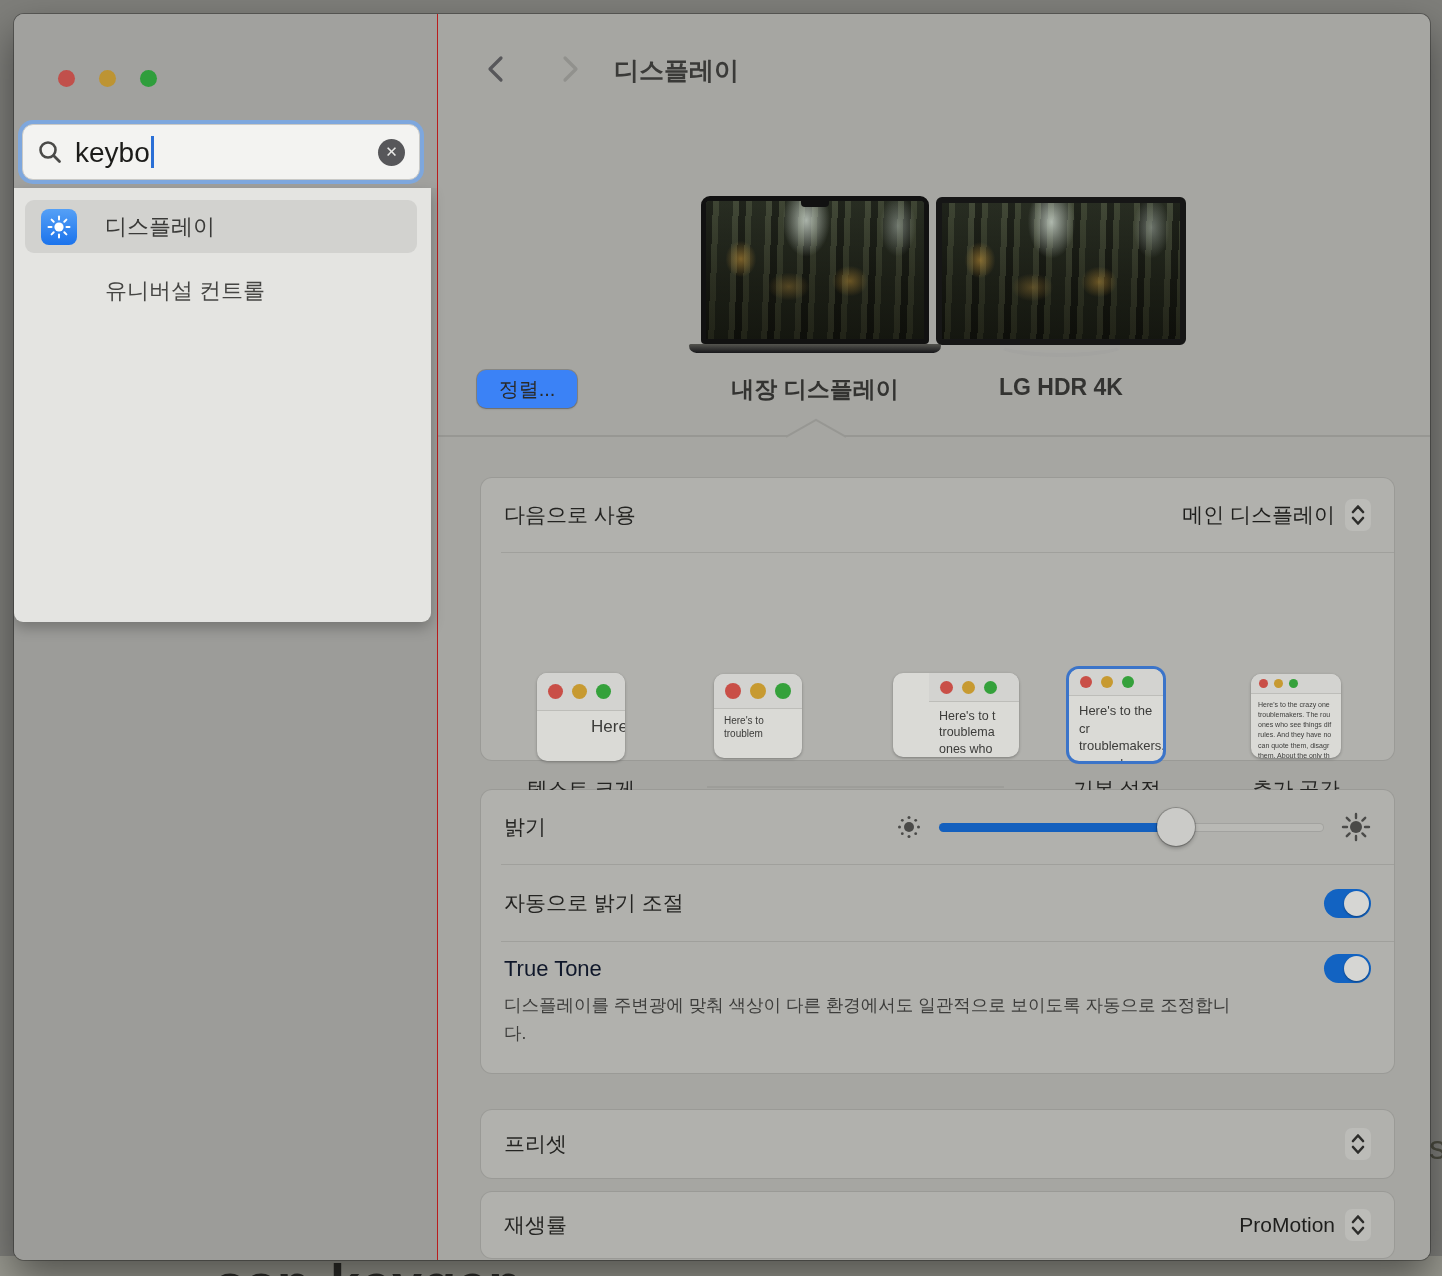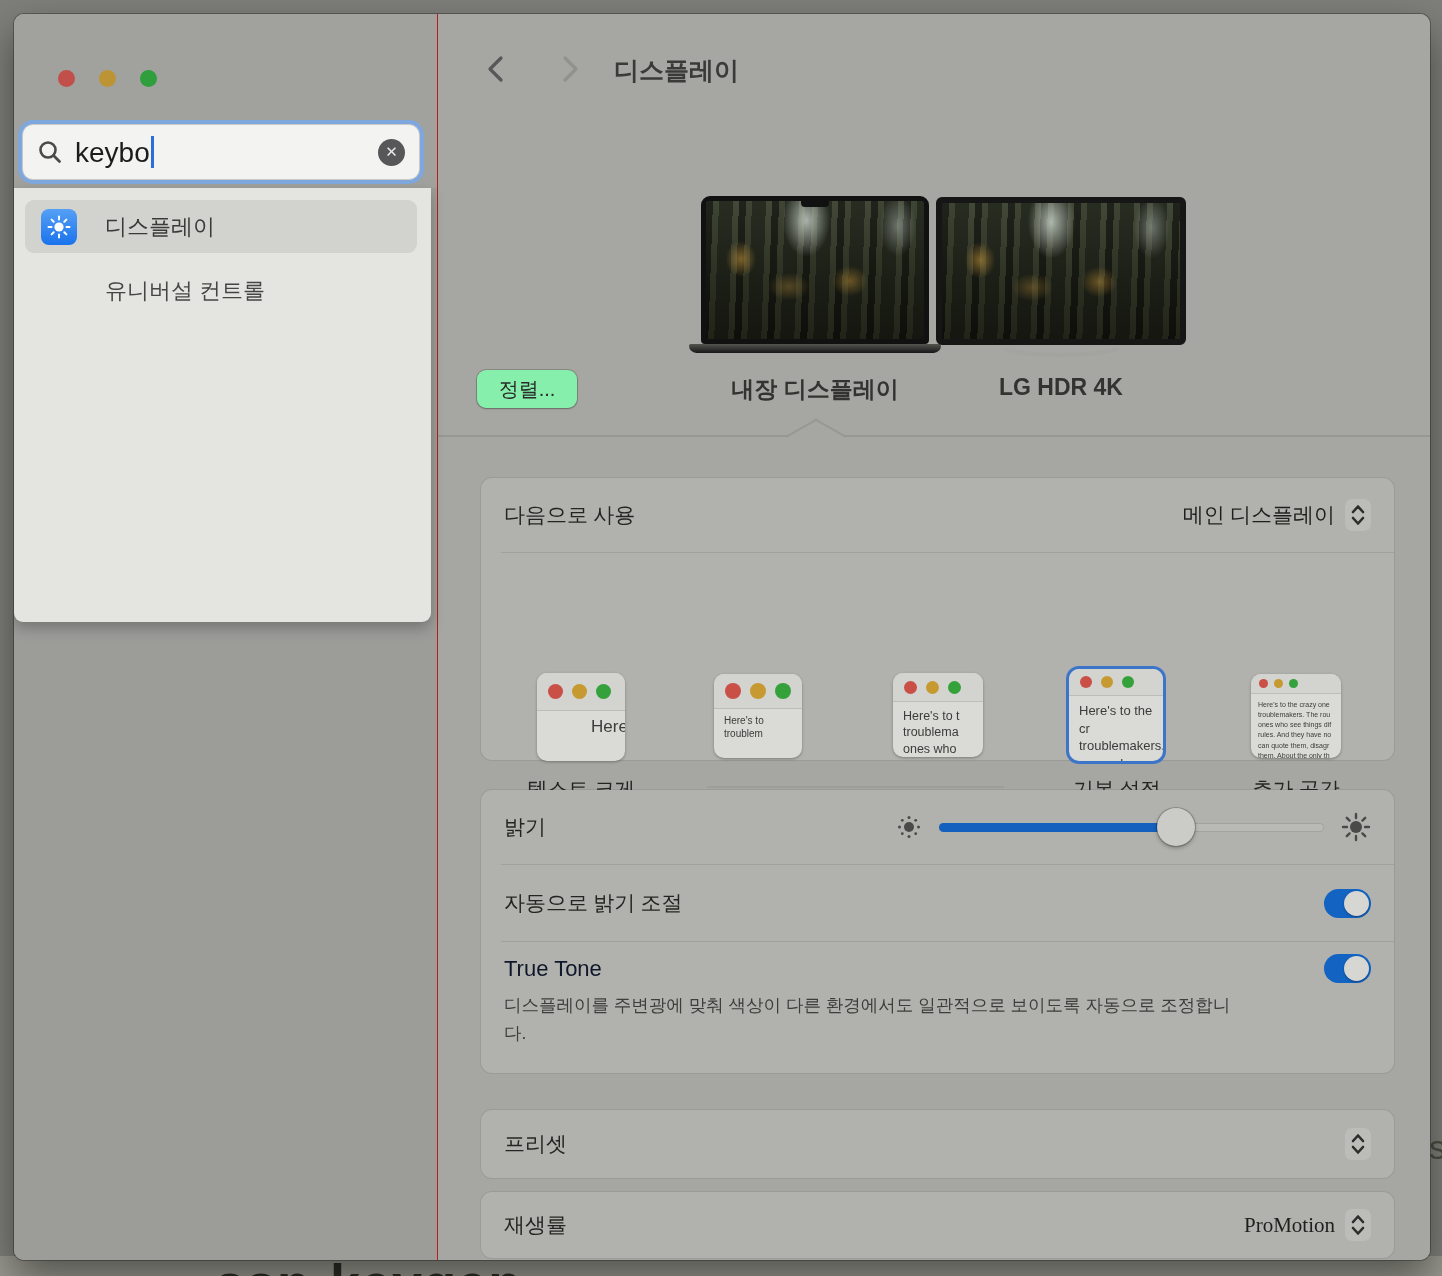--- a/index.html
+++ b/index.html
@@ -88,48 +88,48 @@
       radial-gradient(ellipse 26px 22px at 66% 58%, rgba(200,150,55,.45), transparent 70%),
       radial-gradient(ellipse 30px 20px at 38% 62%, rgba(190,145,60,.35), transparent 70%),
       repeating-linear-gradient(92deg, rgba(8,8,6,.55) 0 7px, rgba(70,72,50,.25) 7px 13px, rgba(20,22,16,.5) 13px 27px, rgba(95,95,70,.18) 27px 33px),
       linear-gradient(to bottom,#3c4434,#23271c 58%,#15170f);
   }
   .display-label{position:absolute;top:360px;font-size:23px;font-weight:bold;color:#333331;text-align:center;width:260px;}
   .label-builtin{left:247px;}
   .label-lg{left:493px;}
   .arrange-btn{
     position:absolute;left:39px;top:356px;width:100px;height:38px;border-radius:9px;
-    background:#86efac;box-shadow:0 0 0 1px rgba(0,0,0,.18), 0 1px 2px rgba(0,0,0,.22);
+    background:#3b82f6;box-shadow:0 0 0 1px rgba(0,0,0,.18), 0 1px 2px rgba(0,0,0,.22);
     font-size:20px;color:#2a2a28;display:flex;align-items:center;justify-content:center;
   }
   .main-divider{position:absolute;left:0;top:421px;width:100%;height:2px;background:#979793;}
   .caret-up{position:absolute;left:348px;top:404px;z-index:2;}
 
   
   .card{position:absolute;left:43px;width:913px;background:#b1b1ad;border-radius:11px;box-shadow:0 0 0 1px rgba(0,0,0,.07);}
-  .card-row{display:flex;align-items:center;justify-content:space-between;padding:0 23px;height:74px;font-family:Liberation Serif, serif;}
+  .card-row{display:flex;align-items:center;justify-content:space-between;padding:0 23px;height:74px;}
   .row-label{font-size:21px;color:#242422;}
   .row-value{font-size:21px;color:#1e1e1c;display:flex;align-items:center;gap:10px;}
   .inner-divider{height:1px;background:#a0a09c;margin-left:20px;}
   .stepper{
     width:26px;height:32px;border-radius:7px;background:#bcbcb8;
     display:flex;align-items:center;justify-content:center;flex:0 0 26px;
   }
 
   .card-use{top:464px;height:282px;}
   .thumbs-zone{position:relative;height:206px;}
   .mini-window{position:absolute;background:#dadad6;border-radius:10px;overflow:hidden;box-shadow:0 1px 3px rgba(0,0,0,.3);}
   .mini-window.selected{box-shadow:0 0 0 3px #3b74c9, 0 1px 3px rgba(0,0,0,.3);}
   .mini-titlebar{background:#d3d3d0;border-bottom:1px solid #bdbdb9;display:flex;align-items:center;padding-left:11px;gap:9px;}
   .mini-dot{border-radius:50%;flex:none;}
   .mini-red{background:#c94f47;} .mini-yellow{background:#c79a31;} .mini-green{background:#35a13b;}
   .mini-body{color:#3c3c3a;white-space:pre-line;overflow:hidden;padding:6px 0 0 10px;}
   .t1{left:56px;top:120px;width:88px;height:88px;} .t1 .mini-titlebar{height:37px;} .t1 .mini-dot{width:15px;height:15px;} .t1 .mini-body{font-size:17px;line-height:1.2;margin-left:44px;}
   .t2{left:233px;top:121px;width:88px;height:84px;} .t2 .mini-titlebar{height:34px;} .t2 .mini-dot{width:16px;height:16px;} .t2 .mini-body{font-size:10px;line-height:1.25;}
-  .t3{left:412px;top:120px;width:90px;height:84px;} .t3 .mini-titlebar{height:28px;} .t3 .mini-dot{width:13px;height:13px;} .t3 .mini-body{font-size:12.5px;line-height:1.3;}
+  .t3{left:412px;top:120px;width:90px;height:84px;padding-left:36px;} .t3 .mini-titlebar{height:28px;} .t3 .mini-dot{width:13px;height:13px;} .t3 .mini-body{font-size:12.5px;line-height:1.3;}
   .t4{left:588px;top:116px;width:94px;height:92px;} .t4 .mini-titlebar{height:26px;} .t4 .mini-dot{width:12px;height:12px;} .t4 .mini-body{font-size:13px;line-height:1.35;}
   .t5{left:770px;top:121px;width:90px;height:84px;} .t5 .mini-titlebar{height:19px;padding-left:8px;gap:6px;} .t5 .mini-dot{width:9px;height:9px;} .t5 .mini-body{font-size:7px;line-height:1.45;padding-left:7px;}
   .thumb-label{position:absolute;top:222px;font-size:20.5px;color:#242422;text-align:center;width:180px;}
   .tl1{left:10px;} .tl4{left:546px;} .tl5{left:725px;}
   .connect-line{position:absolute;left:226px;top:233px;width:297px;height:1.5px;background:#9d9d99;}
 
   .card-bright{top:776px;height:283px;}
   .slider-wrap{display:flex;align-items:center;gap:17px;}
   .slider-track{position:relative;width:385px;height:9px;border-radius:5px;background:#b9b9b5;box-shadow:inset 0 0 0 1px rgba(0,0,0,.12);}
   .slider-fill{position:absolute;left:0;top:0;height:9px;border-radius:5px;background:#1460be;}

